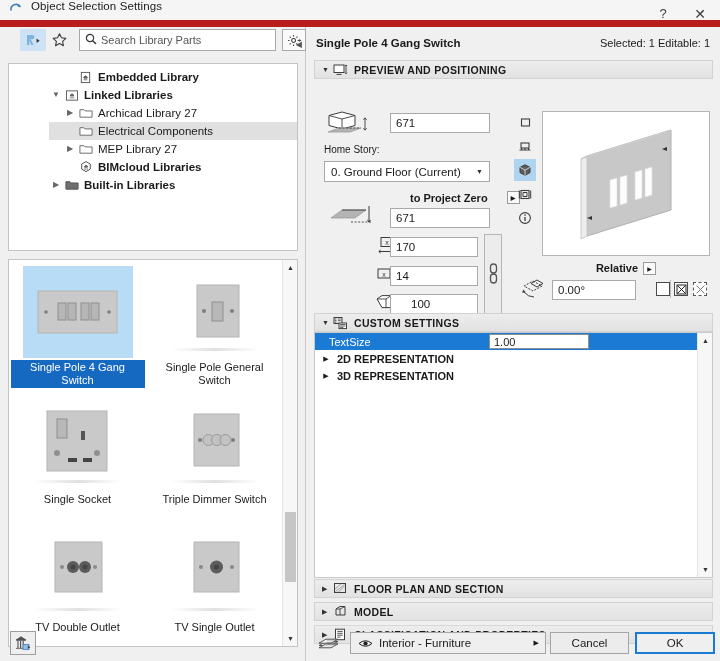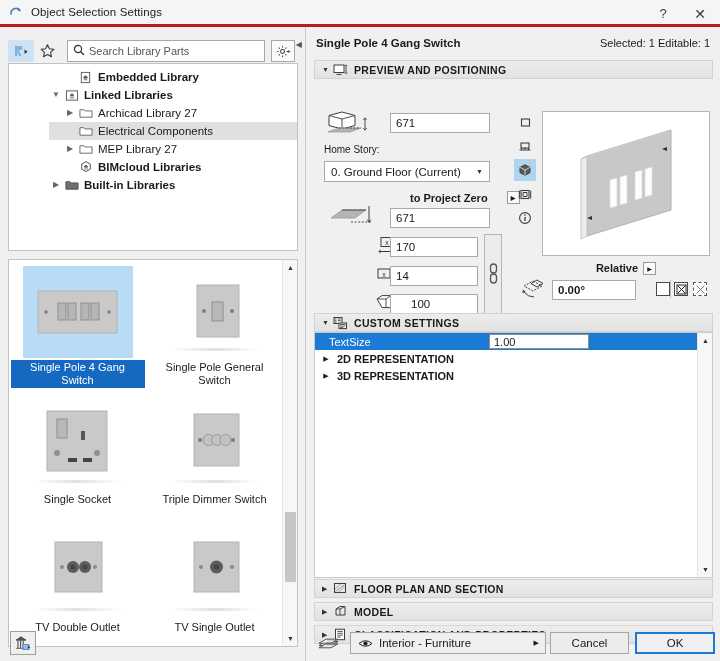--- a/index.html
+++ b/index.html
@@ -9,41 +9,41 @@
     font-size: 11.5px;
     color: #1a1a1a;
     background: #f0f0f0;
     overflow: hidden;
   }
   .window { position: relative; width: 720px; height: 661px; background: #f0f0f0; }
 
   
   .titlebar {
     position: absolute; left: 0; top: 0; width: 720px; height: 27px;
-    background: #f5f5f5; border-bottom: 3px solid #b91c1c;
-    display: flex; align-items: center;
+    background: #f5f5f5; border-bottom: 7px solid #b91c1c;
+    display: flex; 
   }
   .title-icon { width: 16px; height: 16px; margin-left: 8px; margin-right: 7px; position: relative; flex: none; }
   .title-icon svg { display: block; }
   .title-text { font-size: 11.5px; color: #1b1b1b; letter-spacing: .1px; }
   .title-buttons { position: absolute; right: 0; top: 0; height: 27px; display: flex; }
   .tbtn {
     width: 34px; height: 27px; display: flex; align-items: center; justify-content: center;
     font-size: 13px; color: #3b3b3b; background: transparent; border: none; cursor: default;
   }
   .tbtn.close { width: 40px; font-size: 14px; }
 
   
   .leftpane {
     position: absolute; left: 0; top: 27px; width: 306px; height: 634px;
     background: #f0f0f0; border-right: 1px solid #c8c8c8;
   }
   .toolbar {
     position: absolute; left: 0; top: 2px; width: 306px; height: 33px;
-    display: flex; align-items: flex-end; padding-left: 8px;
+    display: flex; align-items: flex-start; padding-left: 20px;
   }
   .tool-sq {
     width: 26px; height: 22px; display: flex; align-items: center; justify-content: center;
     border-radius: 1px; flex: none;
   }
   .tool-sq.active { background: #cde3f5; }
   .search-wrap {
     position: relative; margin-left: 7px; width: 198px; height: 22px;
     background: #fff; border: 1px solid #a8a8a8; display: flex; align-items: center;
   }
@@ -617,21 +617,21 @@
       </div>
 
       <span class="iconbox" style="left:206px;top:170px;width:28px;height:22px;">
         <svg width="27" height="22" viewBox="0 0 27 22">
           <path d="M12 3 l9 5 -9 5 -9 -5 z" fill="none" stroke="#3c3c3c" stroke-width="1" stroke-dasharray="2,1.4"></path>
           <path d="M16 2 l6 3.5 -6 3.5 -6 -3.5 z" fill="none" stroke="#3c3c3c" stroke-width="1"></path>
           <path d="M3 14 q4 5 10 5" fill="none" stroke="#3c3c3c" stroke-width="1"></path>
           <path d="M2 11.6 l-.6 3.4 3.2 -1 z" fill="#3c3c3c"></path>
         </svg>
       </span>
-      <div class="field" style="left:238px;top:172px;width:84px;font-weight:bold;">0.00°</div>
+      <div class="field" style="left:238px;top:172px;width:84px;">0.00°</div>
 
       <span class="cbx" style="position:absolute;left:342px;top:174px;"></span>
       <span class="cbx" style="position:absolute;left:360px;top:174px;">
         <svg width="11" height="11" viewBox="0 0 11 11">
           <rect x="1" y="1" width="9" height="9" fill="none" stroke="#222" stroke-width="1"></rect>
           <path d="M1.6 1.6 L9.4 9.4 M9.4 1.6 L1.6 9.4" stroke="#222" stroke-width="1"></path>
         </svg>
       </span>
       <span class="cbx" style="position:absolute;left:379px;top:174px;border:1px dashed #555;">
         <svg width="11" height="11" viewBox="0 0 11 11">

